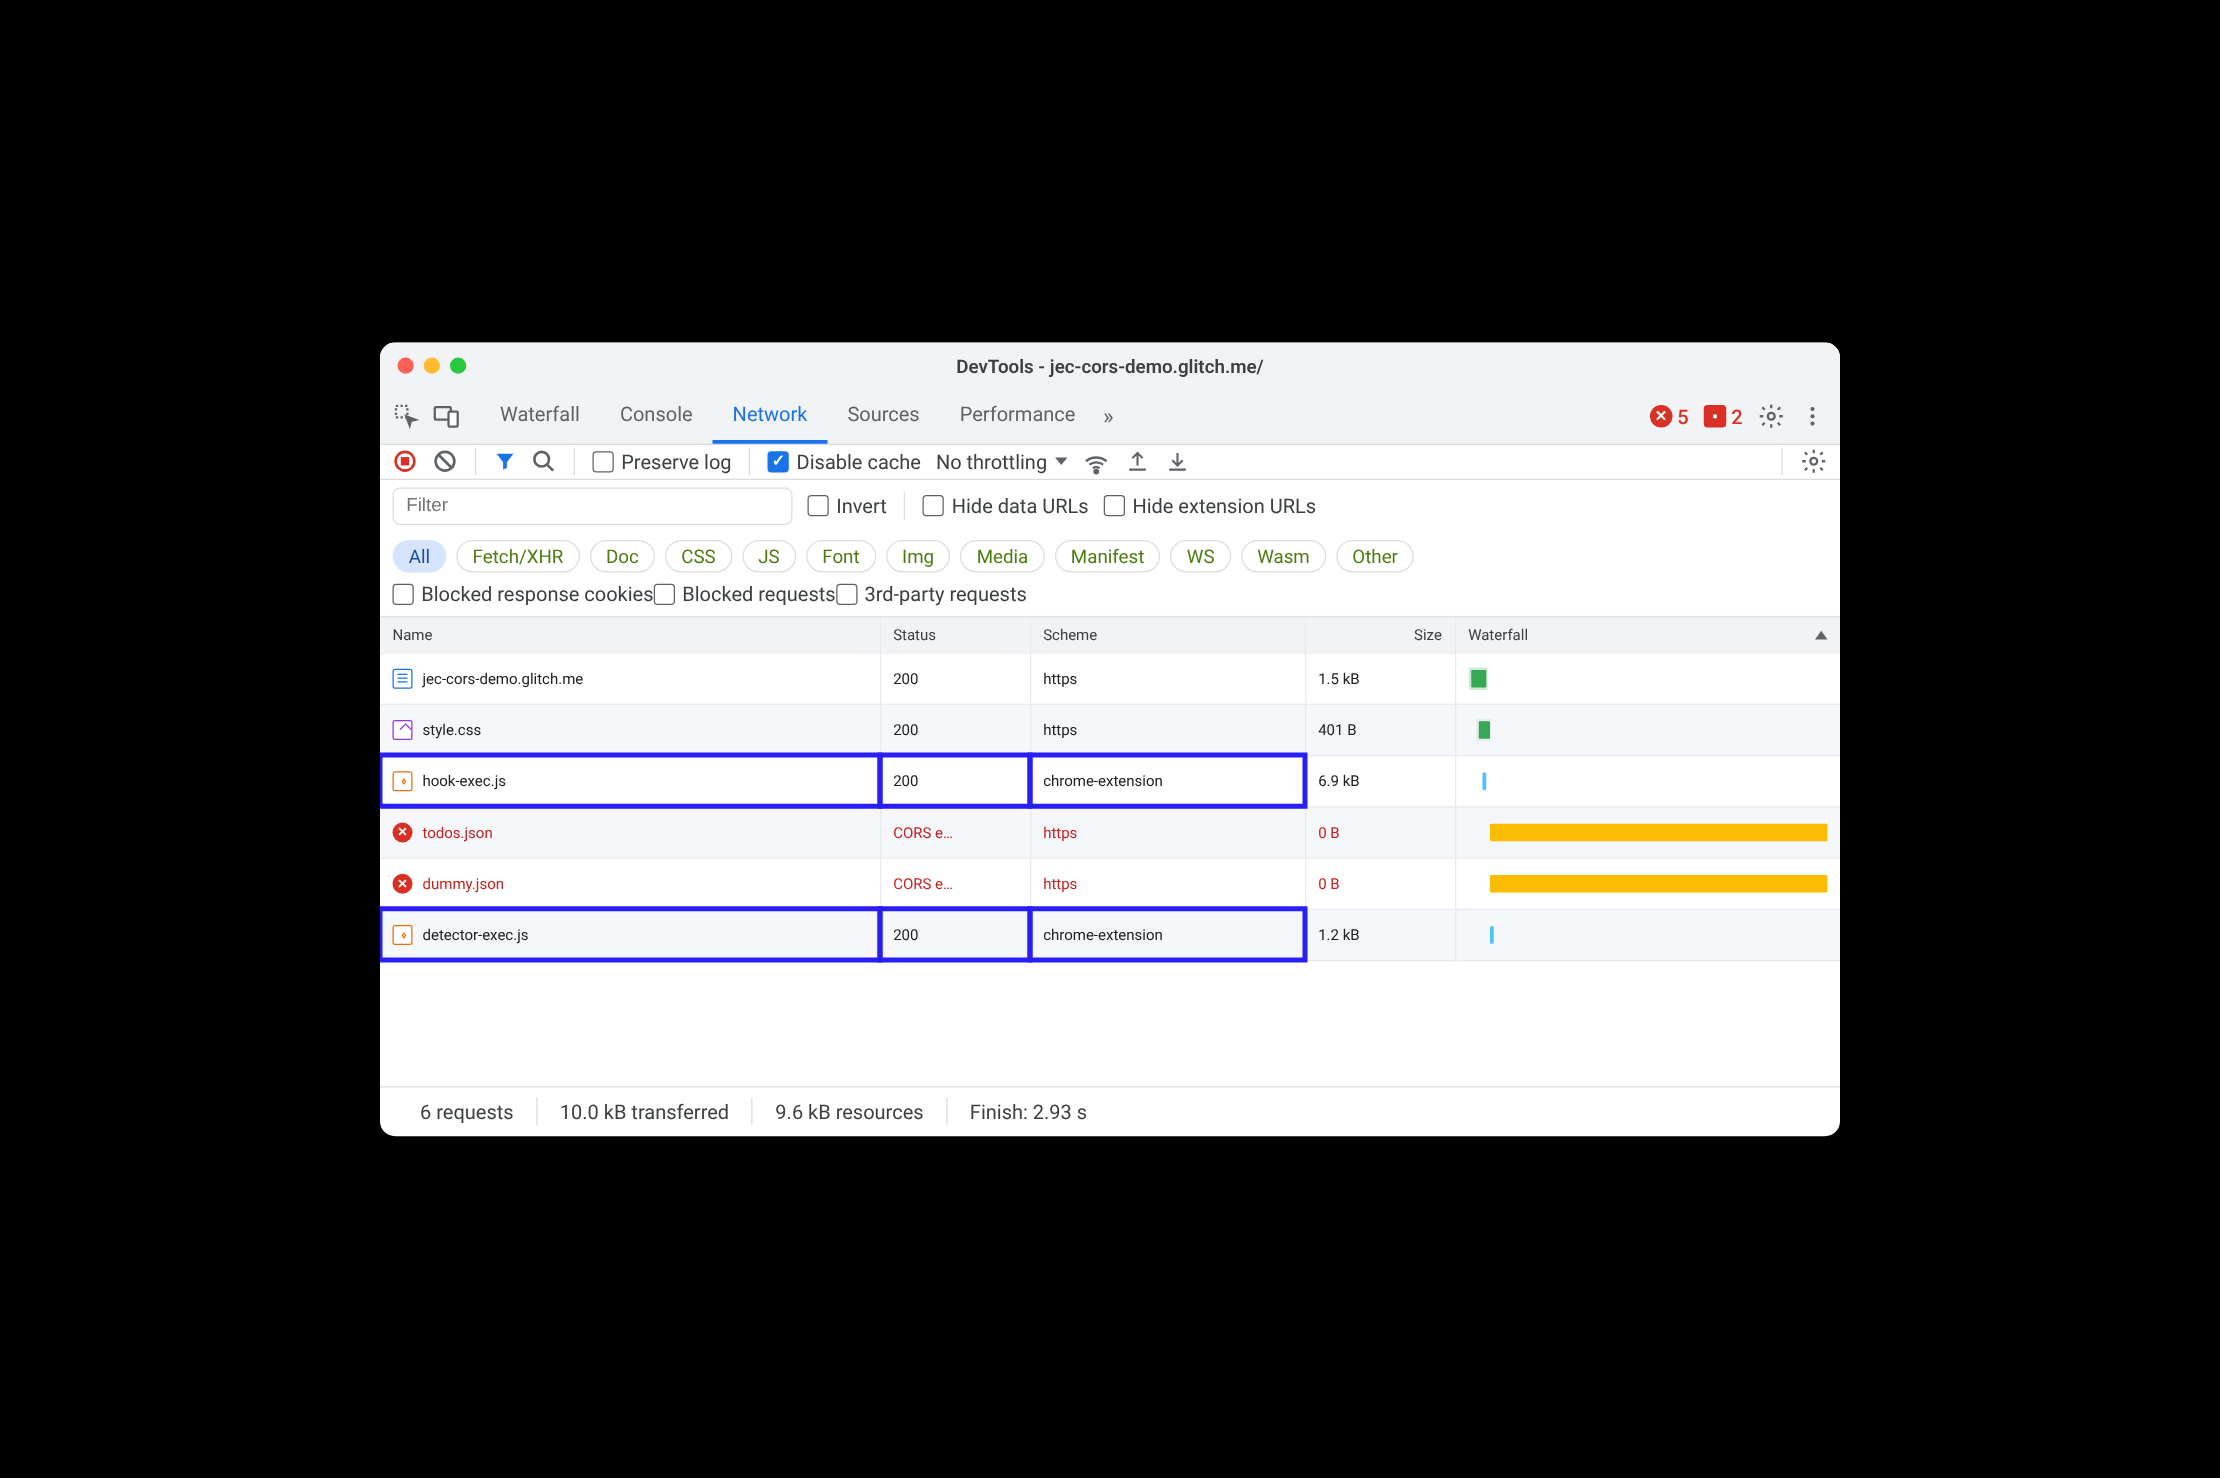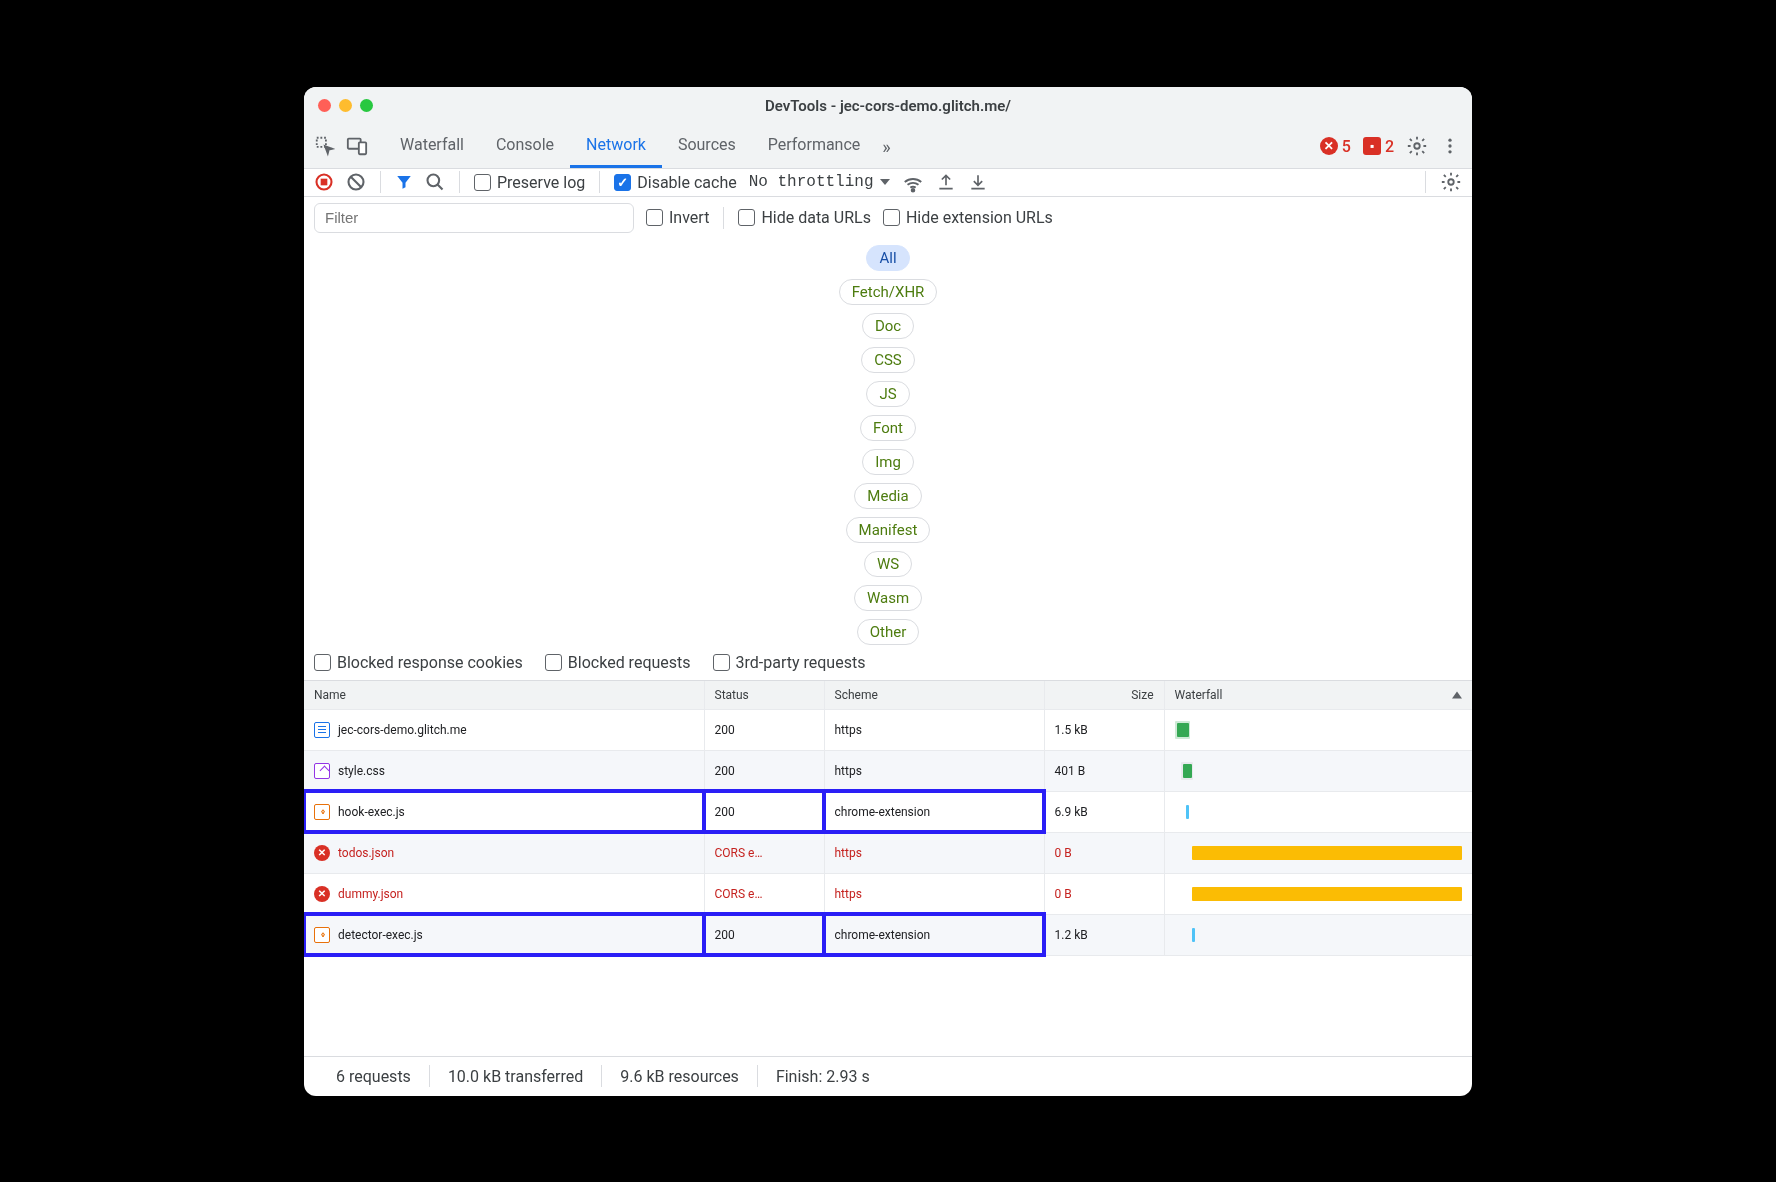--- a/index.html
+++ b/index.html
@@ -22,29 +22,29 @@
   .badge-red-circle { width:18px; height:18px; background:#d93025; border-radius:50%; display:flex; align-items:center; justify-content:center;}
   .badge-red-square { width:18px; height:18px; background:#d93025; border-radius:3px; display:flex; align-items:center; justify-content:center;}
   .badge-x { color:#fff; font-weight:700; font-size:12px; line-height:1;}
   .badge-count { color:#d93025; font-size:16px; font-weight:500;}
   .toolbar { display:flex; align-items:center; height:28px; padding:0 10px; border-bottom:1px solid #dadce0; gap:12px; background:#fff;}
   .tool-sep { width:1px; height:22px; background:#dadce0; margin:0 2px;}
   .chk-row { display:flex; align-items:center; gap:6px; font-size:16px; color:#3c4043;}
   .chk { width:17px; height:17px; border:1.5px solid #5f6368; border-radius:3px; display:inline-flex; align-items:center; justify-content:center; cursor:pointer; background:#fff;}
   .chk.checked { background:#1a73e8; border-color:#1a73e8;}
   .chk.checked::after { content:"✓"; color:#fff; font-size:13px; font-weight:700;}
-  .select-box { display:flex; align-items:center; gap:6px; font-size:16px; color:#3c4043; cursor:pointer;font-family:Liberation Mono, monospace;}
+  .select-box { display:flex; align-items:center; gap:6px; font-size:16px; color:#3c4043; cursor:pointer;}
   .tri-down { border-left:5px solid transparent; border-right:5px solid transparent; border-top:6px solid #5f6368;}
   .toolbar-spacer{flex:1;}
   .filter-row { display:flex; align-items:center; padding:6px 10px; gap:12px; flex-wrap:wrap; background:#fff;}
   .filter-input { width:320px; height:30px; border:1px solid #dadce0; border-radius:6px; padding:0 10px; font-size:15px; color:#5f6368;}
-  .filter-pills-row { display:flex; align-items:center; padding:6px 10px 4px; gap:8px; flex-wrap:wrap;flex-direction:column;}
+  .filter-pills-row { display:flex; align-items:center; padding:6px 10px 4px; gap:8px; flex-wrap:wrap;}
   .pill { border:1px solid #dadce0; border-radius:16px; padding:3px 12px; font-size:15px; color:#4d7c0f; cursor:pointer; background:#fff;}
   .pill.active { background:#d6e4fd; color:#174ea6; border-color:#d6e4fd;}
-  .checks-row { display:flex; align-items:center; padding:4px 10px 8px; gap:22px; border-bottom:1px solid #dadce0; flex-wrap:wrap;}
+  .checks-row { display:flex; align-items:center; padding:4px 10px 8px; border-bottom:1px solid #dadce0; flex-wrap:wrap;}
   .table { width:100%; border-collapse:collapse; }
   .table th, .table td { text-align:left; padding:7px 10px; font-size:12px; border-bottom:1px solid #e8eaed; border-right:1px solid #e8eaed;}
   .table th { background:#f1f3f4; font-weight:400; color:#3c4043; position:relative;}
   .table th:last-child, .table td:last-child{border-right:none;}
   .table tr:nth-child(even) td { background:#f5f7fa;}
   .table tr:nth-child(odd) td { background:#fff;}
   .name-cell { display:flex; align-items:center; gap:8px;}
   .row-error td, .row-error .name-cell { color:#c5221f;}
   .col-size { text-align:right;}
   .waterfall-cell { position:relative; height:26px;}

